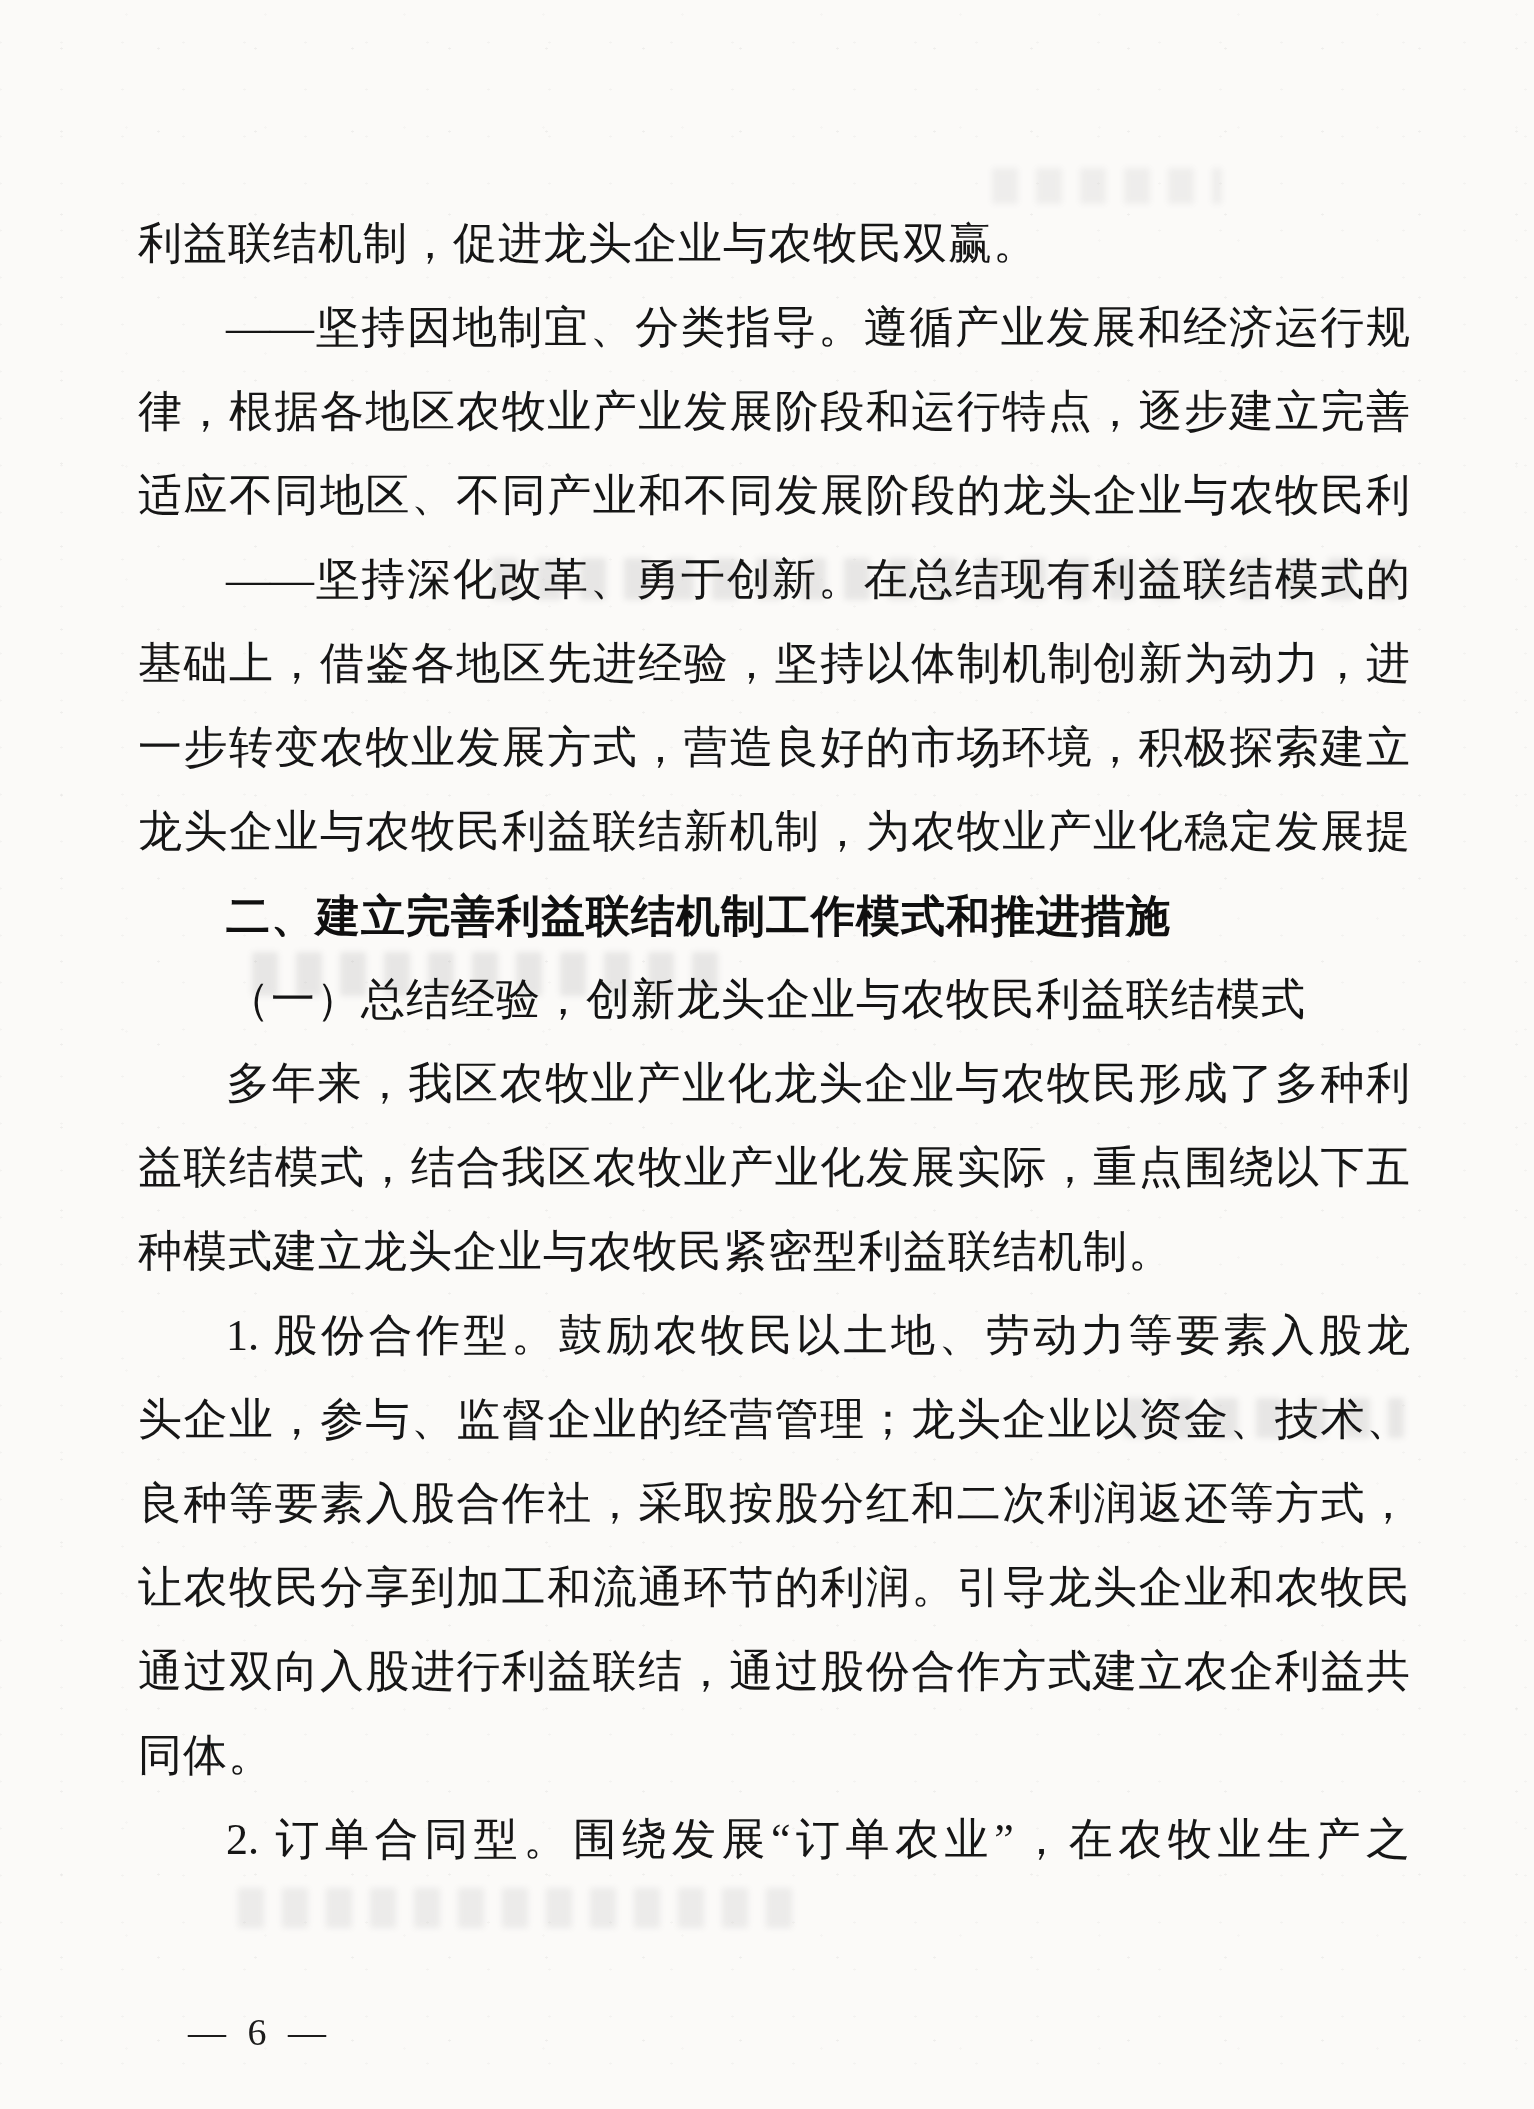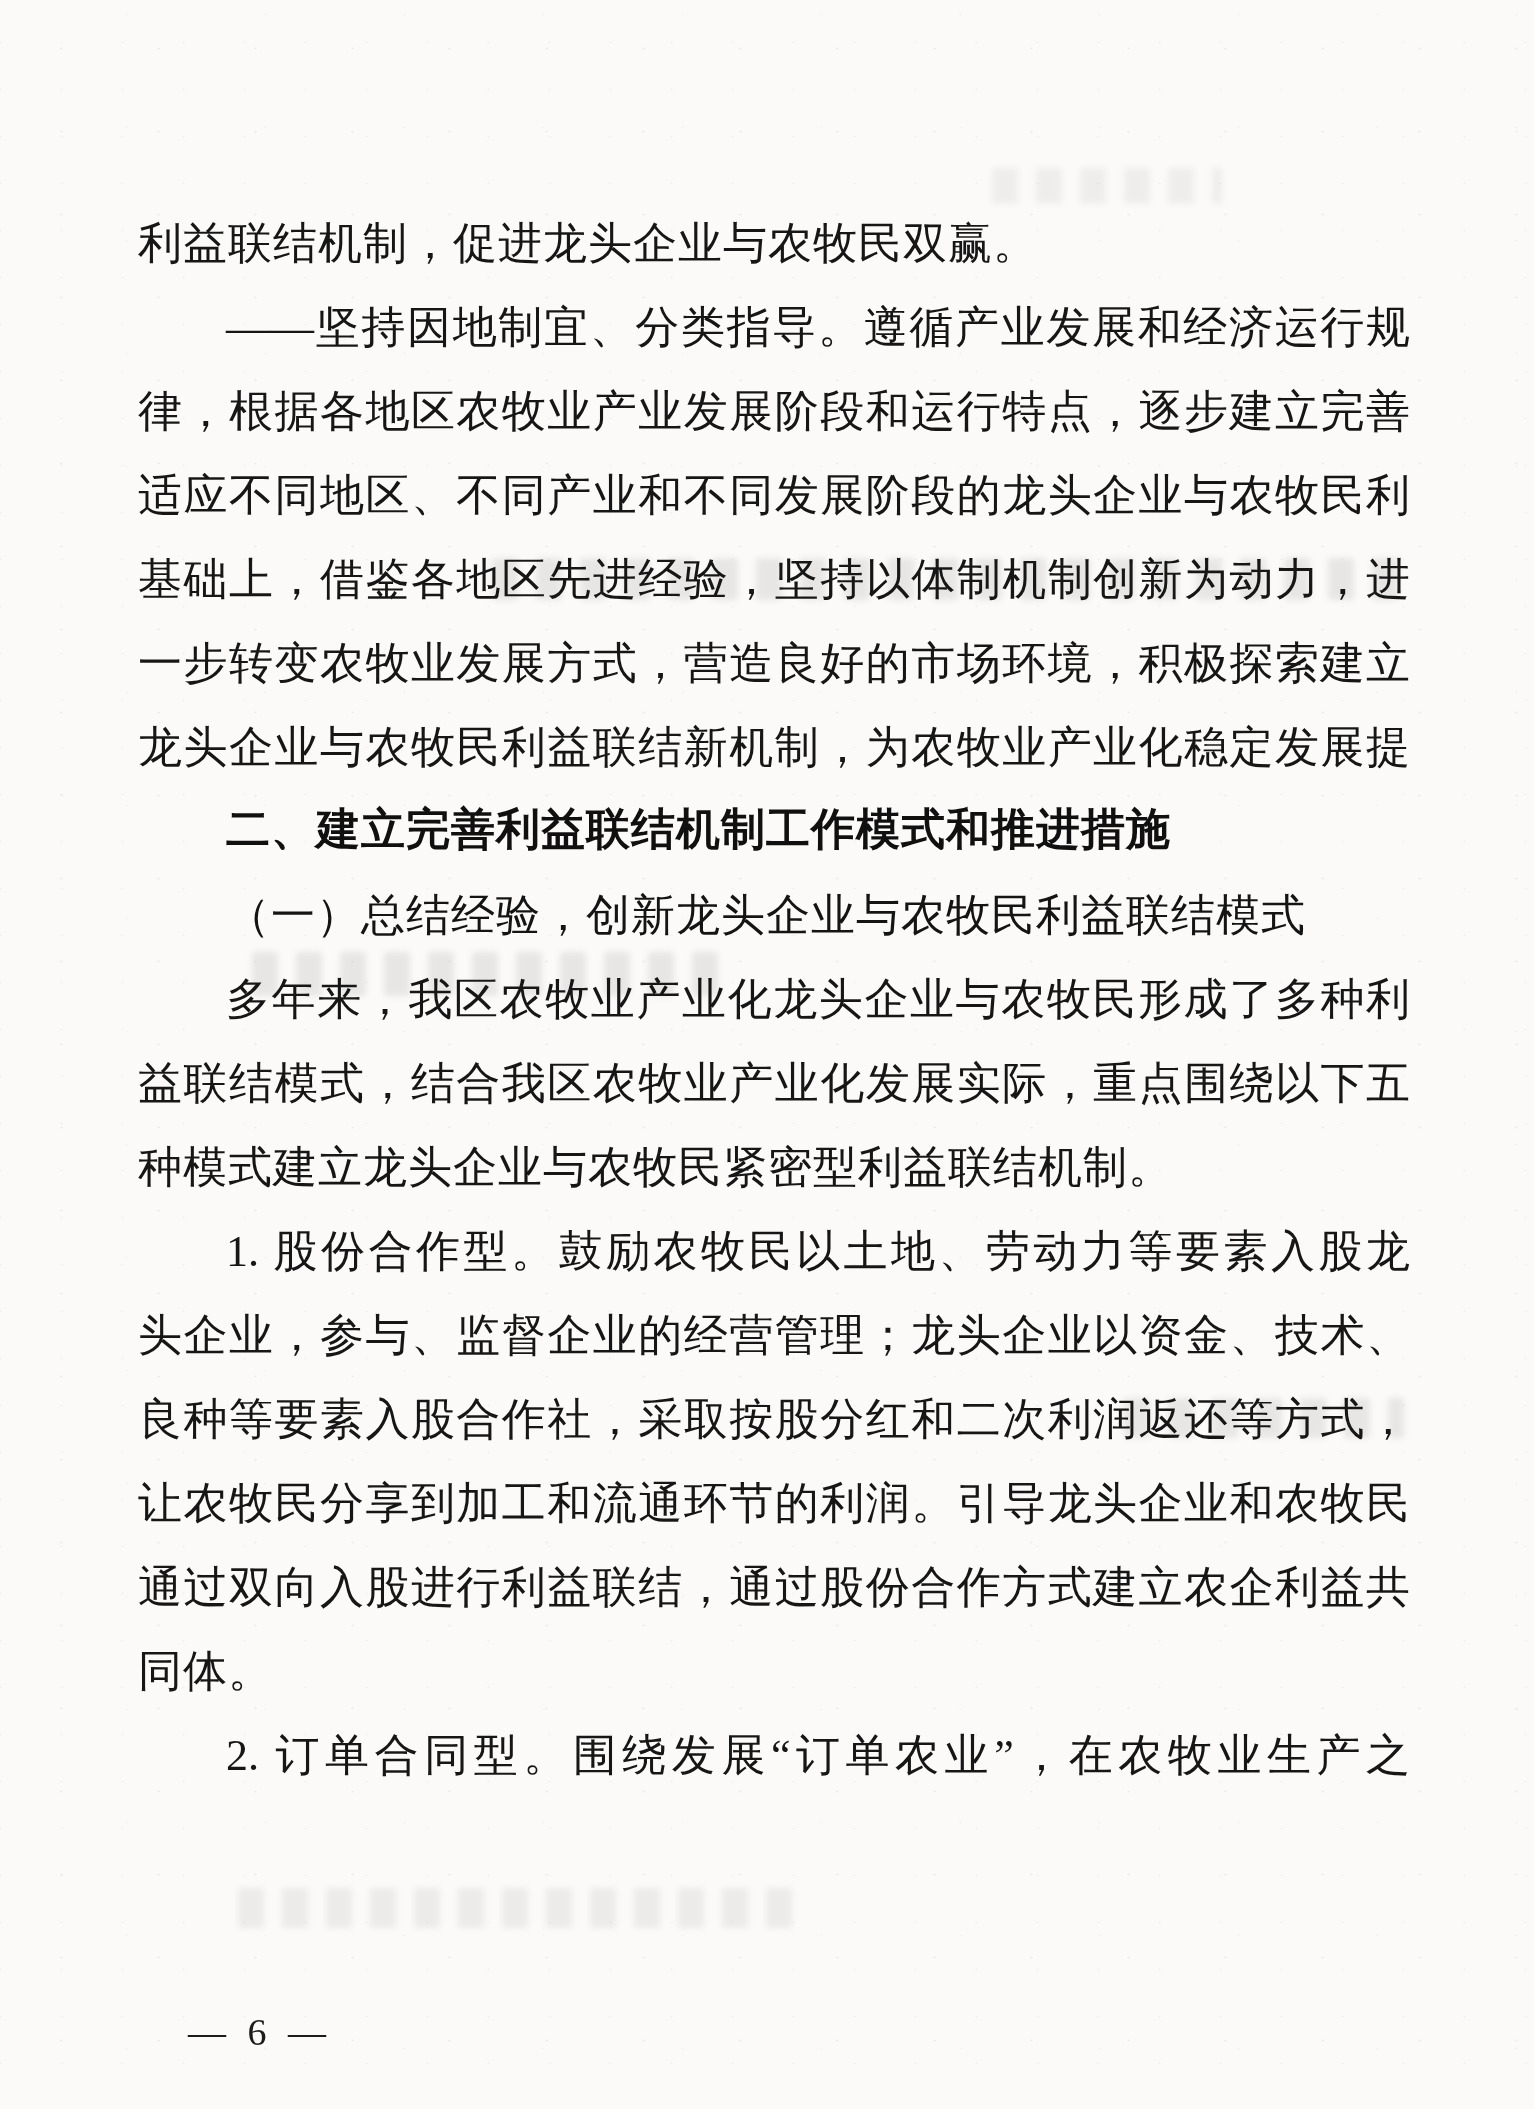--- a/index.html
+++ b/index.html
@@ -38,21 +38,21 @@
   .line.justify {
     white-space: normal;
     text-align: justify;
     text-align-last: justify;
     text-justify: inter-ideograph;
     letter-spacing: 0;
   }
   .line.indent { padding-left: 88px; }
   .line.justify.indent { padding-left: 88px; }
   .line.h1 {
-    font-family: Liberation Mono, monospace;
+    font-family: Liberation Sans, sans-serif;
     font-weight: 700;
     color: #101010;
   }
   .line.h2 { font-weight: 400; color: #141414; }
   .footer {
     position: absolute;
     left: 188px; top: 2008px;
     font-size: 38px;
     color: #1c1c1c;
     letter-spacing: 6px;
@@ -85,20 +85,21 @@
   <div class="ghost g1"></div>
   <div class="ghost g2"></div>
   <div class="ghost g3"></div>
   <div class="ghost g4"></div>
 
   <div class="text-block" id="text-block">
       <div class="line">利益联结机制，促进龙头企业与农牧民双赢。</div>
       <div class="line indent justify">——坚持因地制宜、分类指导。遵循产业发展和经济运行规</div>
       <div class="line justify">律，根据各地区农牧业产业发展阶段和运行特点，逐步建立完善</div>
       <div class="line justify">适应不同地区、不同产业和不同发展阶段的龙头企业与农牧民利</div>
+      <div class="line indent justify">——坚持深化改革、勇于创新。在总结现有利益联结模式的</div>
       <div class="line justify">基础上，借鉴各地区先进经验，坚持以体制机制创新为动力，进</div>
       <div class="line justify">一步转变农牧业发展方式，营造良好的市场环境，积极探索建立</div>
       <div class="line justify">龙头企业与农牧民利益联结新机制，为农牧业产业化稳定发展提</div>
       <div class="line h1 indent">二、建立完善利益联结机制工作模式和推进措施</div>
       <div class="line h2 indent">（一）总结经验，创新龙头企业与农牧民利益联结模式</div>
       <div class="line indent justify">多年来，我区农牧业产业化龙头企业与农牧民形成了多种利</div>
       <div class="line justify">益联结模式，结合我区农牧业产业化发展实际，重点围绕以下五</div>
       <div class="line">种模式建立龙头企业与农牧民紧密型利益联结机制。</div>
       <div class="line indent justify">1. 股份合作型。鼓励农牧民以土地、劳动力等要素入股龙</div>
       <div class="line justify">头企业，参与、监督企业的经营管理；龙头企业以资金、技术、</div>

